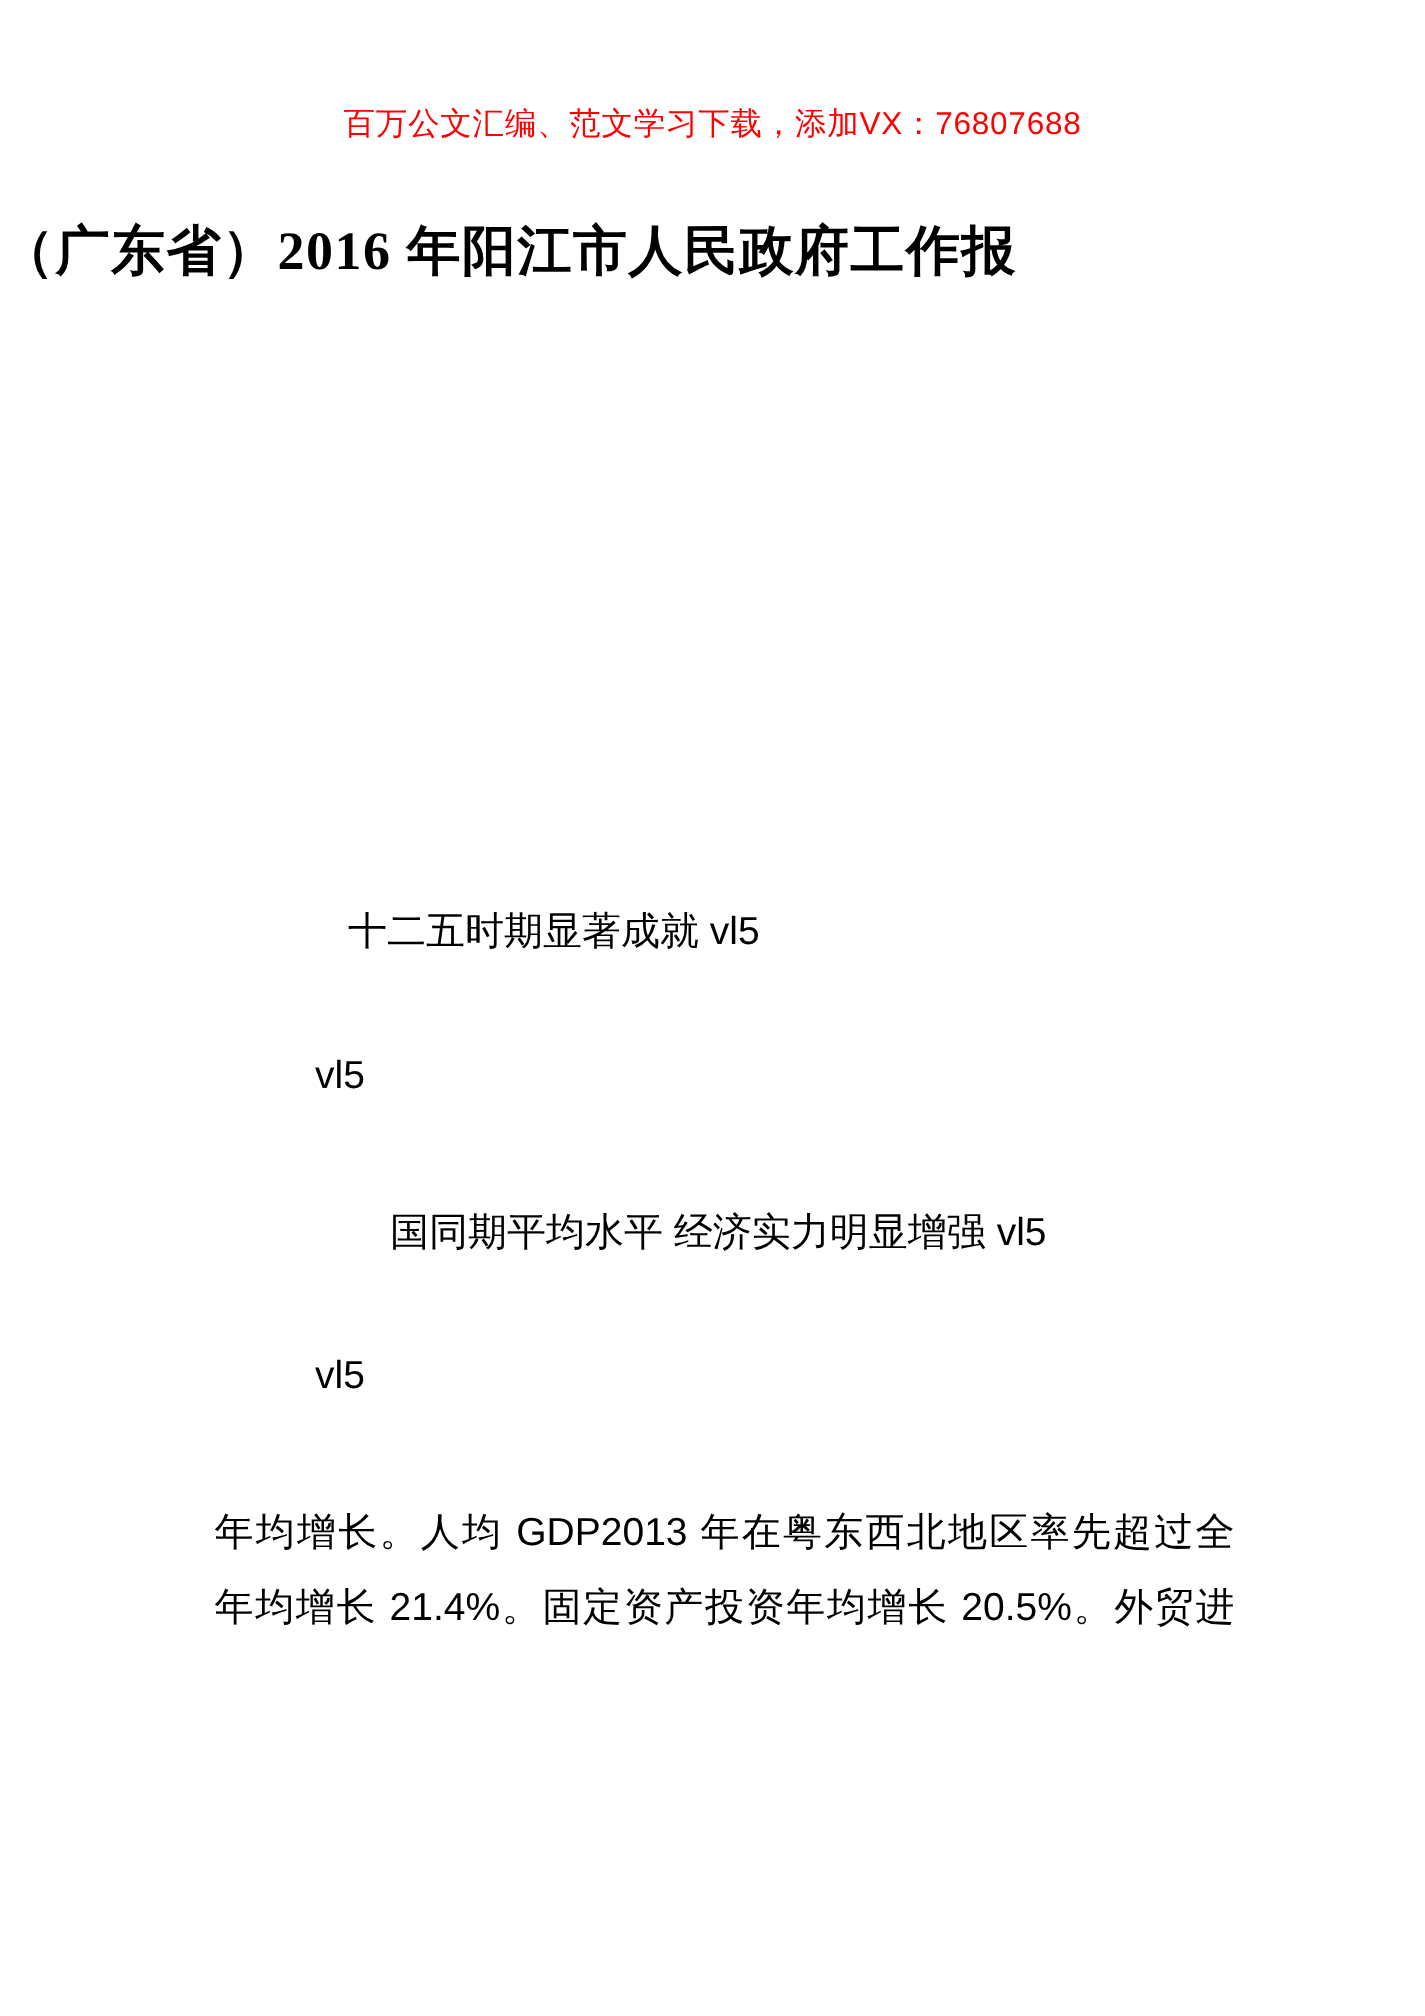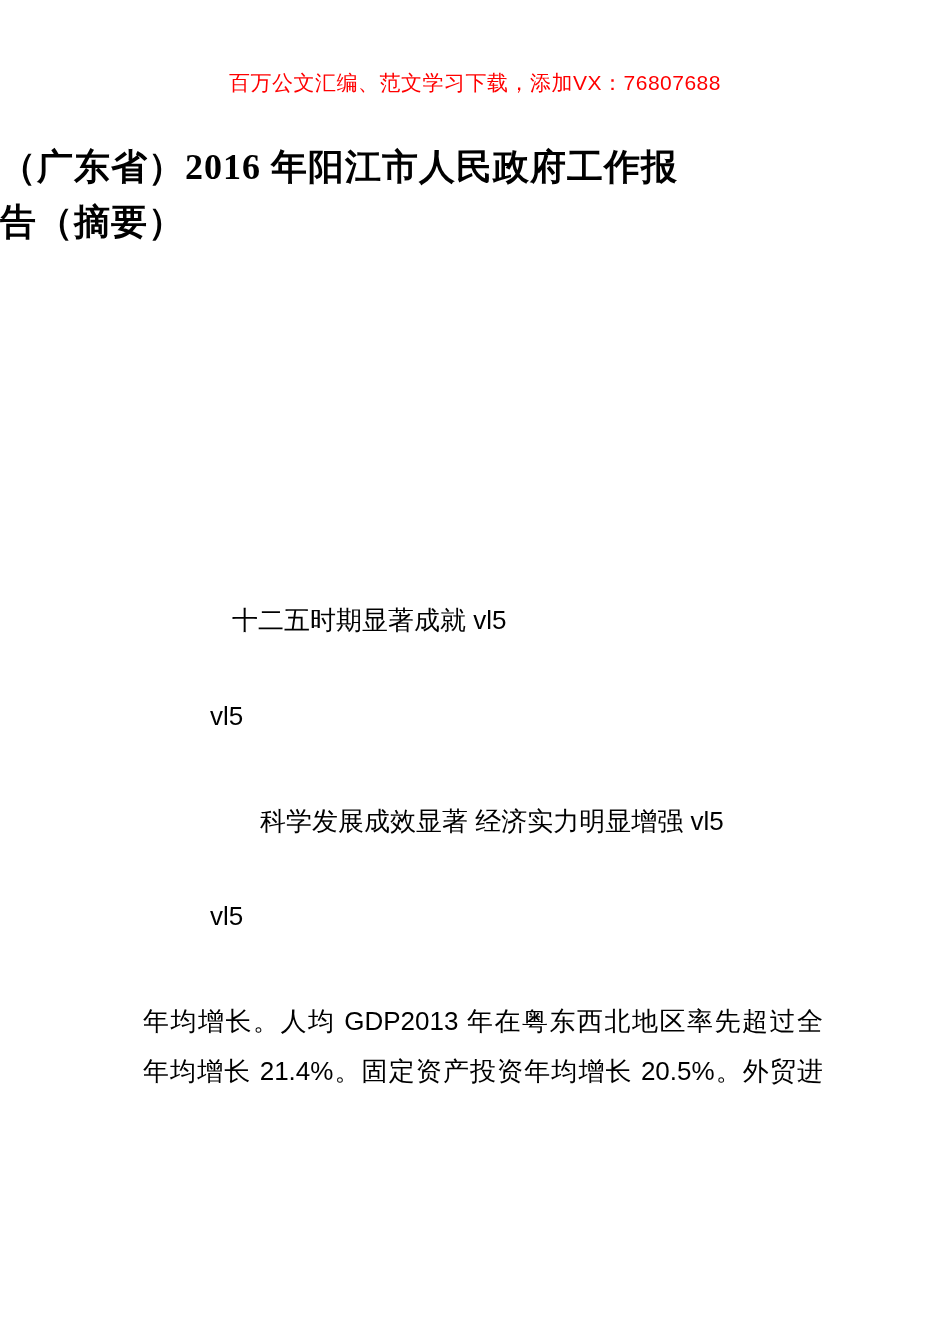--- a/index.html
+++ b/index.html
@@ -69,28 +69,27 @@
 </style>
 </head>
 <body>
 
 <div class="page">
 
   <div class="promo-banner">百万公文汇编、范文学习下载，添加VX：76807688</div>
 
   <div class="doc-title">
     <div>（广东省）2016 年阳江市人民政府工作报</div>
-    <div>告（摘要）</div>
   </div>
 
   <div class="heading heading-1">十二五时期显著成就 vl5</div>
 
   <div class="heading heading-2">vl5</div>
 
-  <div class="heading heading-3">科学发展成效显著 经济实力明显增强 vl5</div>
+  <div class="heading heading-3">国同期平均水平 经济实力明显增强 vl5</div>
 
   <div class="heading heading-4">vl5</div>
 
   <div class="paragraph">
     <div class="para-line">年均增长。人均 GDP2013 年在粤东西北地区率先超过全</div>
     <div class="para-line">年均增长 21.4%。固定资产投资年均增长 20.5%。外贸进</div>
   </div>
 
 </div>
 

